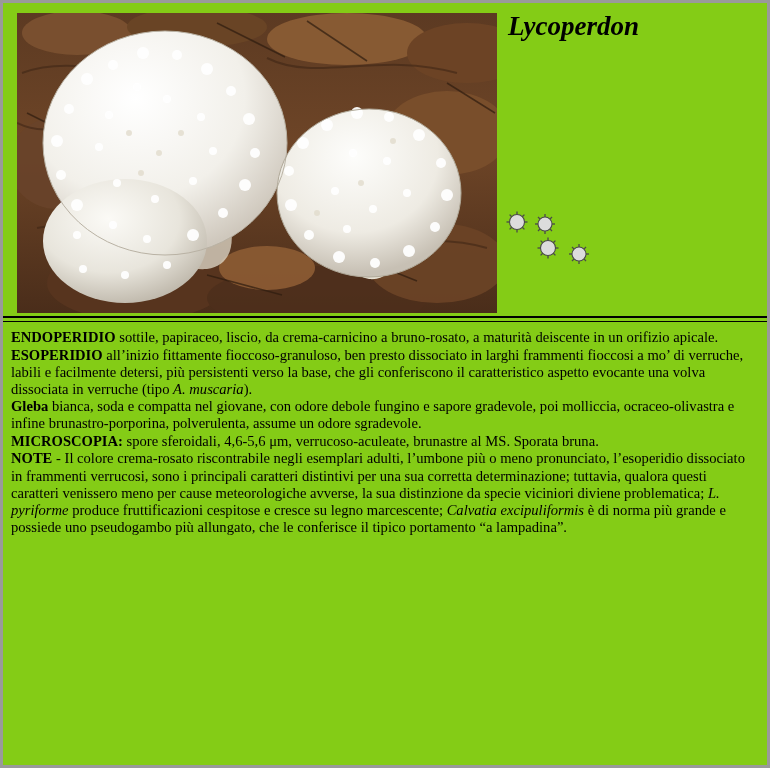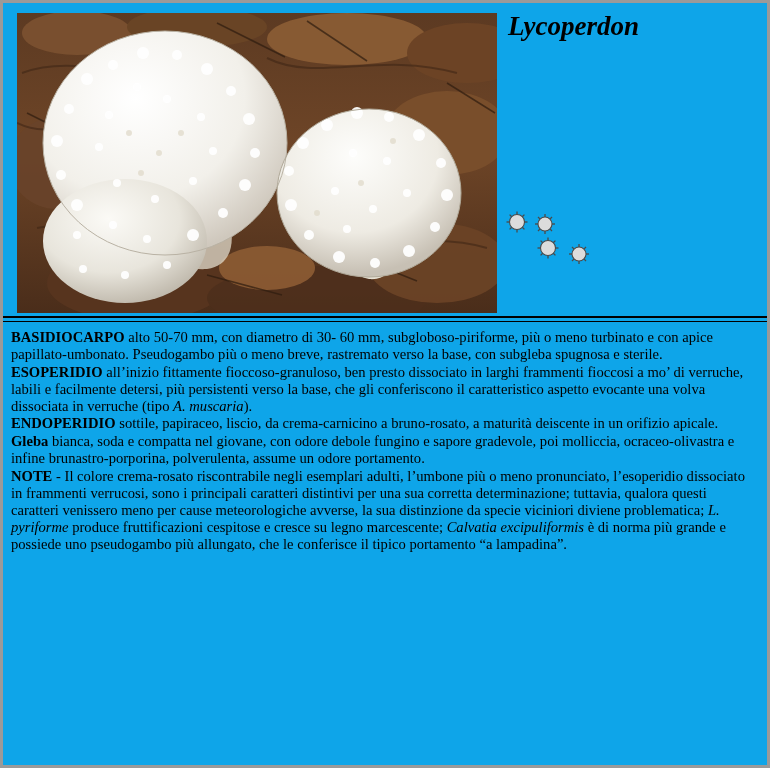--- a/index.html
+++ b/index.html
@@ -13,21 +13,21 @@
     font-family: "Liberation Serif", serif;
     color: #000000;
     overflow: hidden;
   }
   .page {
     position: relative;
     width: 770px;
     height: 768px;
     box-sizing: border-box;
     border: 3px solid #9a9a9a;
-    background: #0ea5e9;
+    background: #84cc16;
   }
   
   .top {
     position: relative;
     height: 310px;
     padding: 8px 0 0 0;
   }
   .photo {
     position: absolute;
     left: 14px;
@@ -295,26 +295,26 @@
         </g>
       </svg>
     </div>
   </div>
 
   <div class="divider"></div>
   <div class="divider2"></div>
 
   <div class="body">
 
-    <p class="para"><span class="lead">BASIDIOCARPO</span><span> alto 50-70 mm, con diametro di 30- 60 mm, subgloboso-piriforme, più o meno turbinato e con apice papillato-umbonato. Pseudogambo più o meno breve, rastremato verso la base, con subgleba spugnosa e sterile.</span></p>
+
+    <p class="para"><span class="lead">ENDOPERIDIO</span><span> sottile, papiraceo, liscio, da crema-carnicino a bruno-rosato, a maturità deiscente in un orifizio apicale.</span></p>
 
     <p class="para"><span class="lead">ESOPERIDIO</span><span> all’inizio fittamente fioccoso-granuloso, ben presto dissociato in larghi frammenti fioccosi a mo’ di verruche, labili e facilmente detersi, più persistenti verso la base, che gli conferiscono il caratteristico aspetto evocante una volva dissociata in verruche (tipo </span><span class="it">A. muscaria</span><span>).</span></p>
 
-    <p class="para"><span class="lead">ENDOPERIDIO</span><span> sottile, papiraceo, liscio, da crema-carnicino a bruno-rosato, a maturità deiscente in un orifizio apicale.</span></p>
-
-    <p class="para"><span class="lead">Gleba</span><span> bianca, soda e compatta nel giovane, con odore debole fungino e sapore gradevole, poi molliccia, ocraceo-olivastra e infine brunastro-porporina, polverulenta, assume un odore portamento.</span></p>
-
+    <p class="para"><span class="lead">Gleba</span><span> bianca, soda e compatta nel giovane, con odore debole fungino e sapore gradevole, poi molliccia, ocraceo-olivastra e infine brunastro-porporina, polverulenta, assume un odore sgradevole.</span></p>
+
+    <p class="para"><span class="lead">MICROSCOPIA:</span><span> spore sferoidali, 4,6-5,6 μm, verrucoso-aculeate, brunastre al MS. Sporata bruna.</span></p>
 
 
     <p class="para"><span class="lead">NOTE</span><span> - Il colore crema-rosato riscontrabile negli esemplari adulti, l’umbone più o meno pronunciato, l’esoperidio dissociato in frammenti verrucosi, sono i principali caratteri distintivi per una sua corretta determinazione; tuttavia, qualora questi caratteri venissero meno per cause meteorologiche avverse, la sua distinzione da specie viciniori diviene problematica; </span><span class="it">L. pyriforme</span><span> produce fruttificazioni cespitose e cresce su legno marcescente; </span><span class="it">Calvatia excipuliformis</span><span> è di norma più grande e possiede uno pseudogambo più allungato, che le conferisce il tipico portamento “a lampadina”.</span></p>
 
   </div>
 </div>
 
 </body></html>

